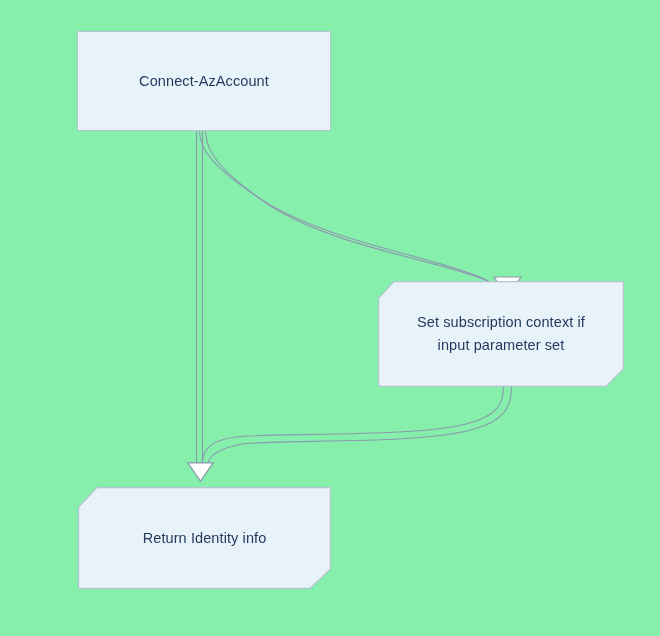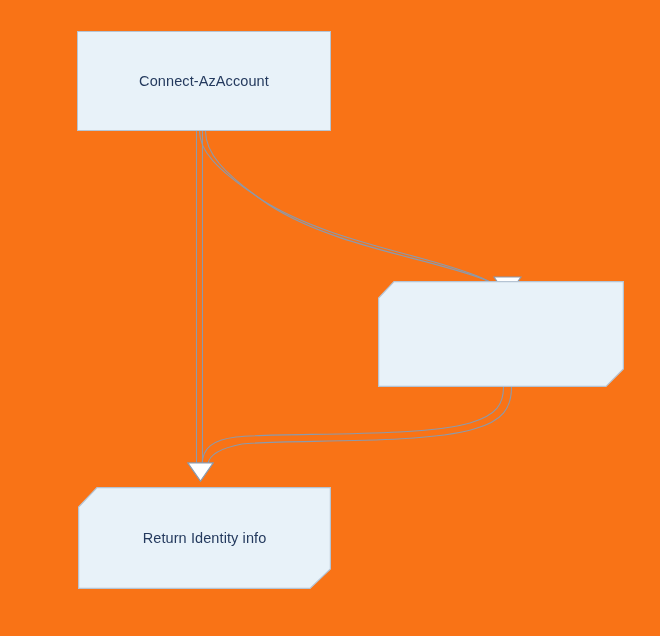--- a/index.html
+++ b/index.html
@@ -7,21 +7,21 @@
     padding: 0;
     background: #ffffff;
   }
   body {
     font-family: "Liberation Sans", sans-serif;
   }
   #canvas {
     position: relative;
     width: 660px;
     height: 636px;
-    background: #f97316;
+    background: #86efac;
     overflow: hidden;
   }
   #edge-layer {
     position: absolute;
     left: 0;
     top: 0;
     width: 660px;
     height: 636px;
     pointer-events: none;
   }
@@ -104,20 +104,22 @@
   </svg>
 
   <div class="node node-rect" style="left:77px; top:31px; width:254px; height:100px;">
     <span class="node-label">Connect-AzAccount</span>
   </div>
 
   <div class="node node-cut" style="left:378px; top:281px; width:246px; height:106px;">
     <svg viewBox="0 0 246 106" preserveAspectRatio="none">
       <polygon points="16,0.6 245.4,0.6 245.4,88 228,105.4 0.6,105.4 0.6,17" fill="#e8f2f9" stroke="#b5c4d4" stroke-width="1.2" vector-effect="non-scaling-stroke"></polygon>
     </svg>
+    <span class="node-label">Set subscription context if
+input parameter set</span>
   </div>
 
   <div class="node node-cut" style="left:78px; top:487px; width:253px; height:102px;">
     <svg viewBox="0 0 253 102" preserveAspectRatio="none">
       <polygon points="19,0.6 252.4,0.6 252.4,82 232,101.4 0.6,101.4 0.6,20" fill="#e8f2f9" stroke="#b5c4d4" stroke-width="1.2" vector-effect="non-scaling-stroke"></polygon>
     </svg>
     <span class="node-label">Return Identity info</span>
   </div>
 
 </div>

